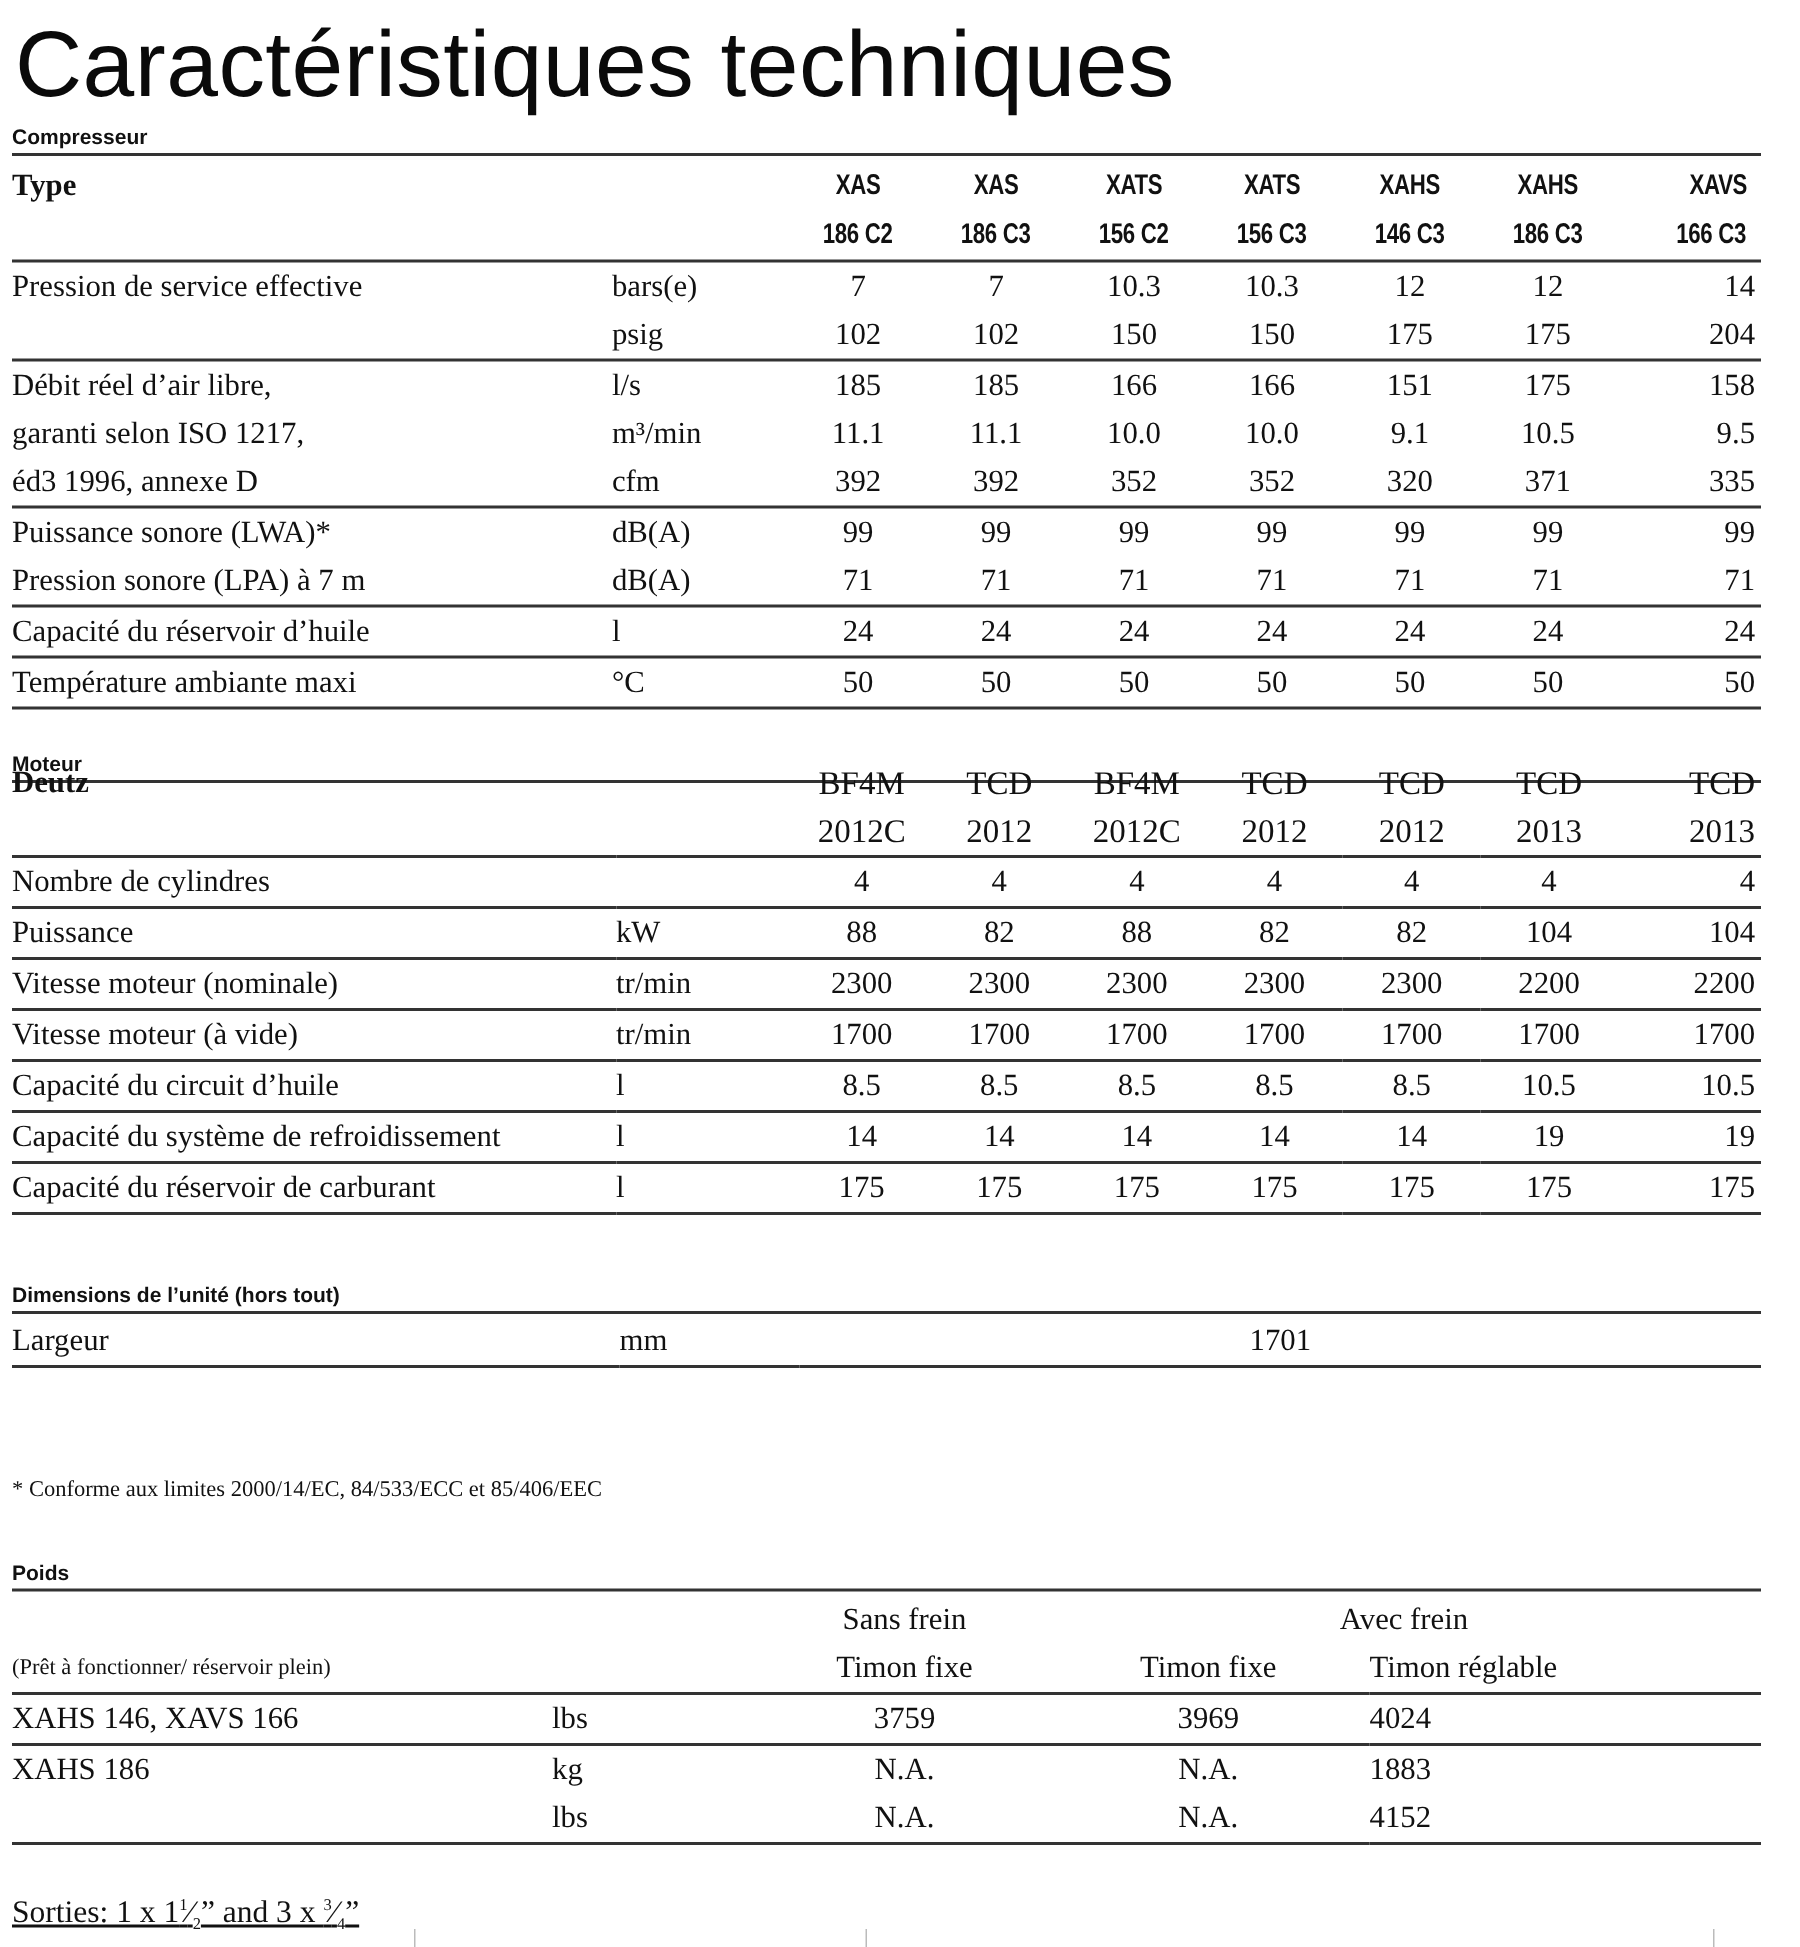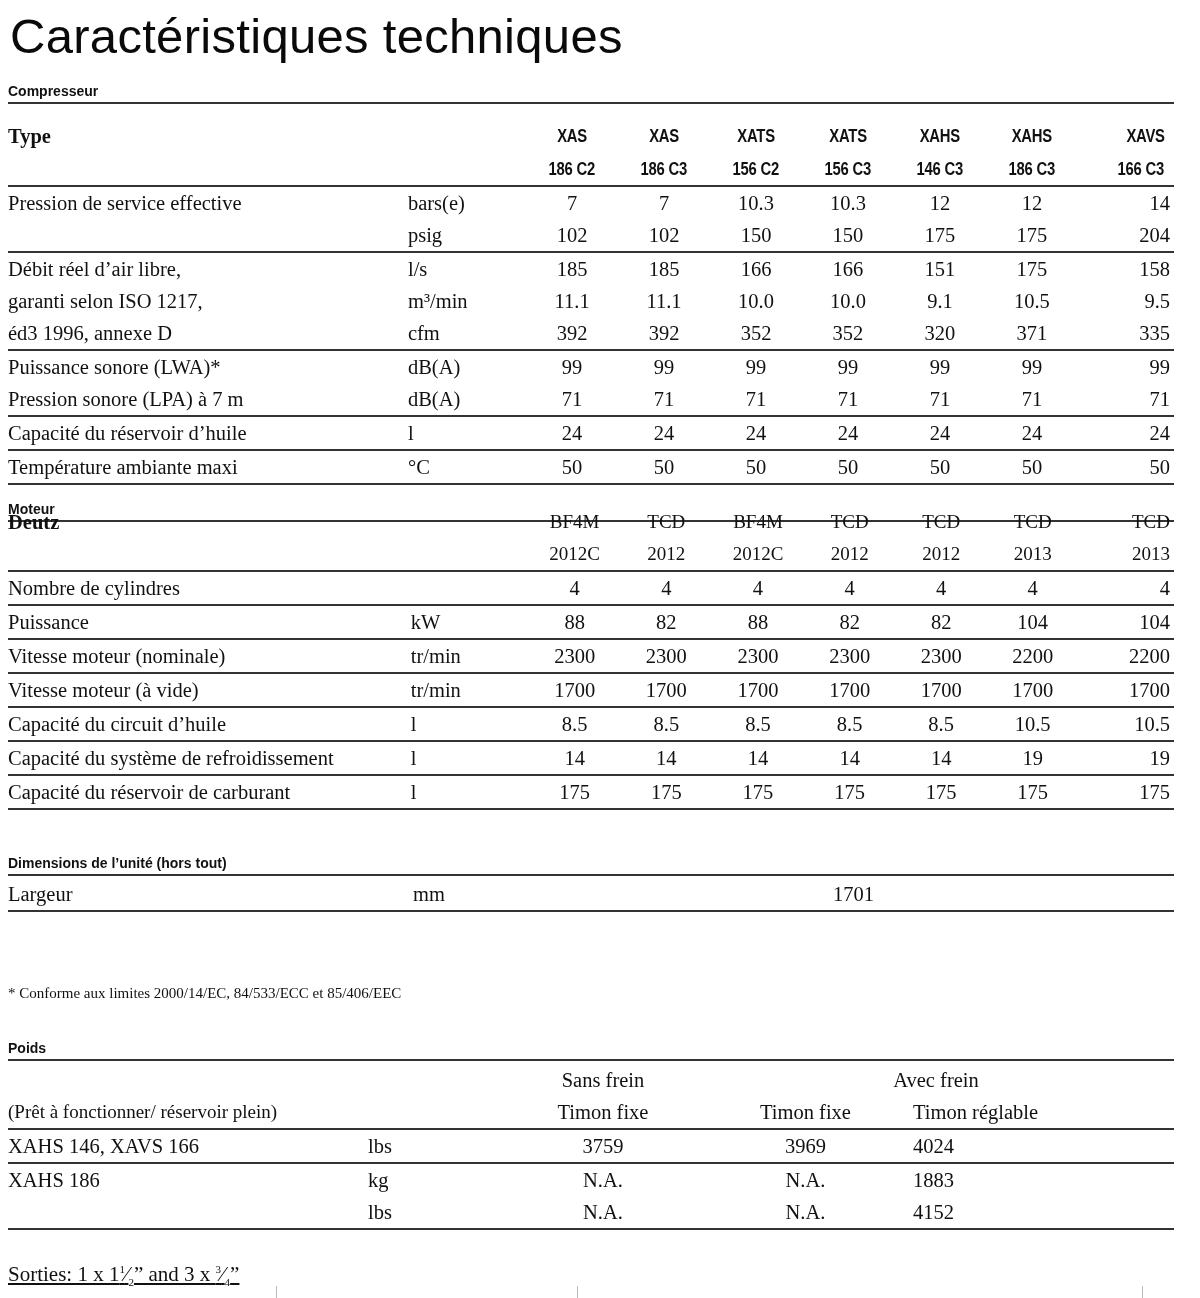--- a/index.html
+++ b/index.html
@@ -1,52 +1,52 @@
 <!DOCTYPE html>
 <html><head>
 <meta charset="utf-8">
 <style>
   html, body { margin: 0; padding: 0; background: #ffffff; }
   body { width: 1200px; height: 1298px; position: relative; overflow: hidden; color: #111; }
   .page { position: absolute; left: 8px; top: 0; width: 1166px; }
-  h1 { font-family: "Liberation Sans", sans-serif; font-weight: 400; font-size: 49px; margin: 0; position: absolute; top: 8px; left: 2px; letter-spacing: 0.3px; color: #0a0a0a; }
+  h1 { font-family: "Liberation Sans", sans-serif; font-weight: 400; font-size: 62px; margin: 0; position: absolute; top: 8px; left: 2px; letter-spacing: 0.3px; color: #0a0a0a; }
   .section-title { font-family: "Liberation Sans", sans-serif; font-weight: 700; font-size: 14px; position: absolute; left: 0; width: 1166px; border-bottom: 2px solid #333; line-height: 22px; height: 22px; }
   table { border-collapse: collapse; position: absolute; left: 0; width: 1166px; font-family: "Liberation Serif", serif; font-size: 20.5px; }
   td { padding: 0; height: 32px; line-height: 32px; white-space: nowrap; vertical-align: middle; }
   td.lab { width: 405px; }
   td.unit { width: 120px; }
   td.v { width: 93px; text-align: center; }
   td.vlast { text-align: right; padding-right: 4px; }
   tr.sep td { border-bottom: 2px solid #333; }
   .bold { font-weight: 700; }
   .model { font-family: "Liberation Sans", sans-serif; font-weight: 700; font-size: 19px; transform: scaleX(0.78); display: inline-block; letter-spacing: -0.3px; }
-  .engine { font-size: 19px; }
+  .engine { font-size: 22px; }
   .footnote { position: absolute; font-family: "Liberation Serif", serif; font-size: 15px; left: 0; top: 985px; }
   .sorties { position: absolute; font-family: "Liberation Serif", serif; font-size: 21px; left: 0; top: 1262px; text-decoration: underline; }
   .dimtable td.dlab { width: 405px; }
   .dimtable td.dunit { width: 120px; }
   .dimtable td.dval { text-align: center; width: 641px; padding-left: 0; }
   .dimsub { margin-left: 38px; }
   .weights td.wl { width: 360px; }
   .weights td.wu { width: 140px; }
   .weights td.w1 { width: 190px; text-align: center; }
   .weights td.w2 { width: 215px; text-align: center; }
   .weights td.w3 { text-align: left; }
-  .small { font-size: 19px; }
+  .small { font-size: 15px; }
   .tick { position: absolute; width: 1px; height: 12px; background: #bbb; top: 1286px; }
 </style>
 </head>
 <body>
 
 <div class="page">
 
   <h1>Caractéristiques techniques</h1>
 
   <div class="section-title" style="top:80px;">Compresseur</div>
-  <table style="top:119px;">
+  <table style="top:107px;">
     <tbody>
         <tr>
       <td class="lab bold">Type</td>
       <td class="unit"></td>
       <td class="v"><span class="model">XAS</span></td>
       <td class="v"><span class="model">XAS</span></td>
       <td class="v"><span class="model">XATS</span></td>
       <td class="v"><span class="model">XATS</span></td>
       <td class="v"><span class="model">XAHS</span></td>
       <td class="v"><span class="model">XAHS</span></td>

